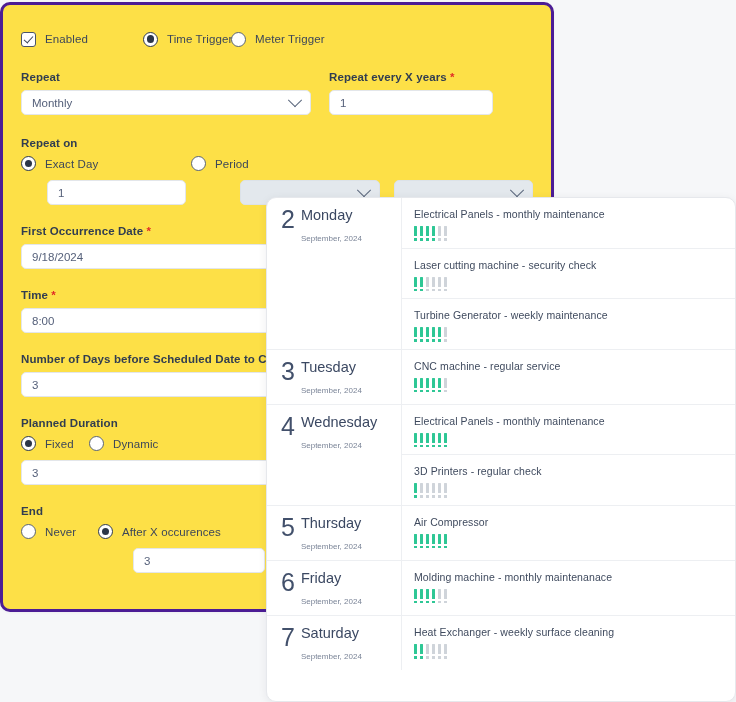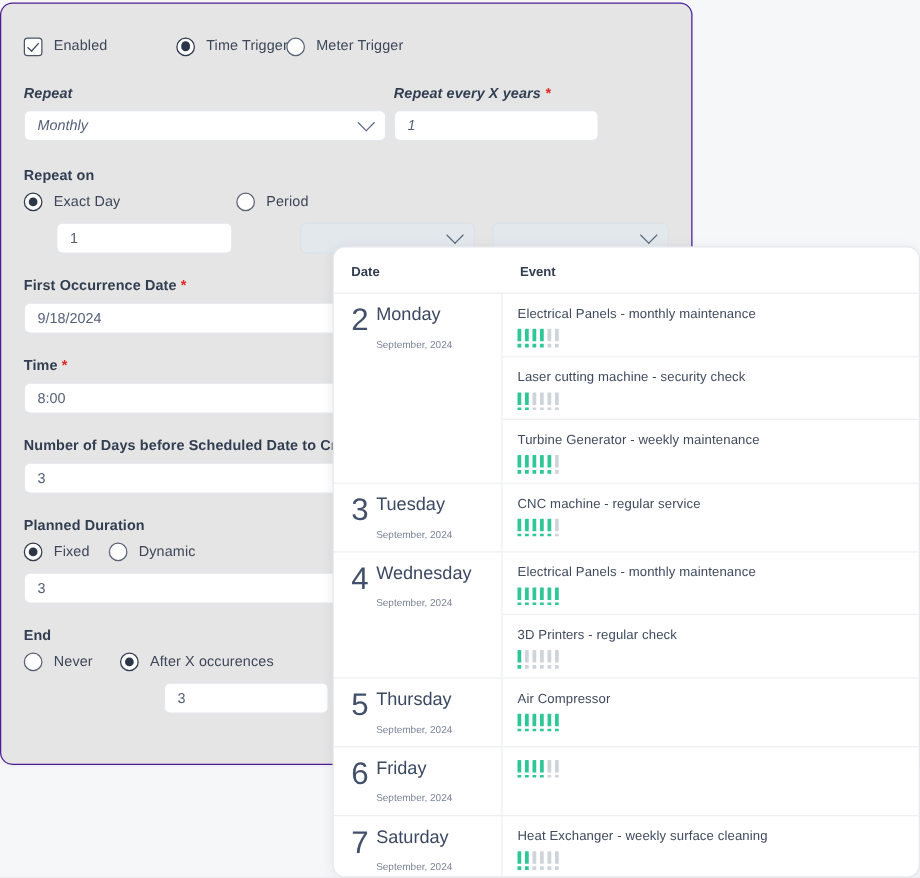--- a/index.html
+++ b/index.html
@@ -12,22 +12,22 @@
     -webkit-font-smoothing: antialiased;
     overflow: hidden;
     position: relative;
   }
 
   
   .form-panel {
     position: absolute;
     left: 0px; top: 2px;
     width: 554px; height: 610px;
-    background: #e5e5e5;
-    border: 1px solid #4c1d95;
+    background: #fde047;
+    border: 3px solid #4c1d95;
     border-radius: 10px;
     box-sizing: border-box;
     box-shadow: 0 1px 3px rgba(16,24,40,0.04);
     overflow: hidden;
   }
   .form-inner {
     padding: 24px 18px 0 18px;
   }
 
   
@@ -123,23 +123,22 @@
     width: 9px; height: 9px;
     border: solid #5b677d;
     border-width: 0 1.5px 1.5px 0;
     transform: rotate(45deg) translate(-2px,-2px);
     flex: none;
   }
   .ctrl.disabled .chev { border-color: #5b677d; }
 
   .grid2 {
     display: flex;
-    gap: 6px;
+    gap: 18px;
     margin-bottom: 22px;
-    font-style: italic;
   }
   .col-a { width: 290px; }
   .col-b { width: 164px; }
 
   .block { margin-bottom: 20px; }
   .radio-row {
     display: flex;
     align-items: center;
     margin-bottom: 9px;
     text-align: center;
@@ -389,28 +388,20 @@
         <div class="ctrl w160">
           <span>3</span>
         </div>
       </div>
     </div>
 
   </div>
 </div>
 
 <div class="cal-panel">
-  <div class="cal-head">
-    <div class="h-date">
-      <span>Date</span>
-    </div>
-    <div class="h-event">
-      <span>Event</span>
-    </div>
-  </div>
   <div id="cal-body">
       <div class="day-group">
         <div class="day-cell">
           <span class="day-num">2</span>
           <span class="day-meta">
             <span class="day-name" style="display:block">Monday</span>
             <span class="day-date" style="display:block">September, 2024</span>
           </span>
         </div>
         <div class="events-cell">
@@ -655,20 +646,21 @@
       <div class="day-group">
         <div class="day-cell">
           <span class="day-num">6</span>
           <span class="day-meta">
             <span class="day-name" style="display:block">Friday</span>
             <span class="day-date" style="display:block">September, 2024</span>
           </span>
         </div>
         <div class="events-cell">
           <div class="event-row">
+            <div class="event-title">Molding machine - monthly maintenanace</div>
             <div class="meter">
               <span class="seg on">
                 <span class="bar"></span>
                 <span class="dot"></span>
               </span>
               <span class="seg on">
                 <span class="bar"></span>
                 <span class="dot"></span>
               </span>
               <span class="seg on">

